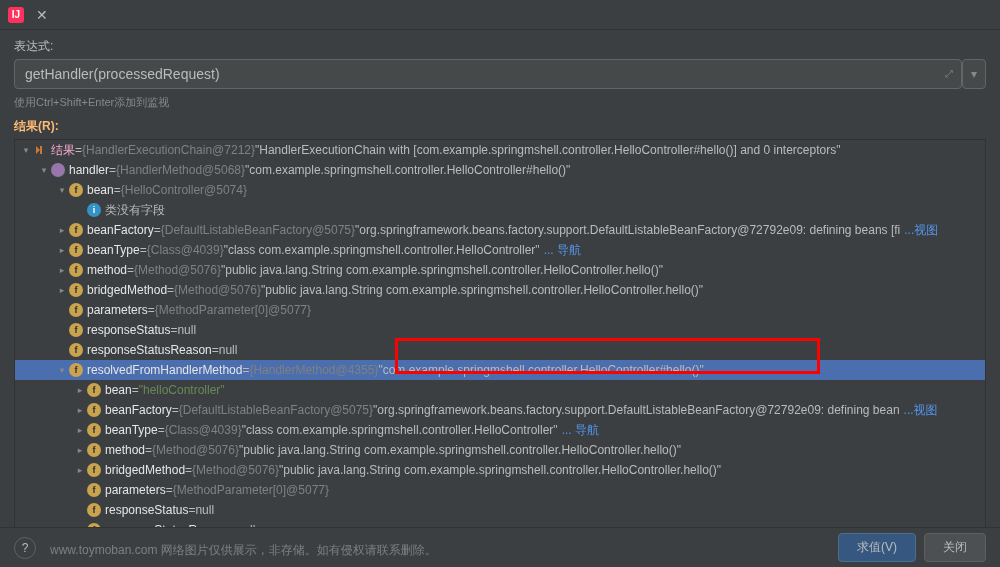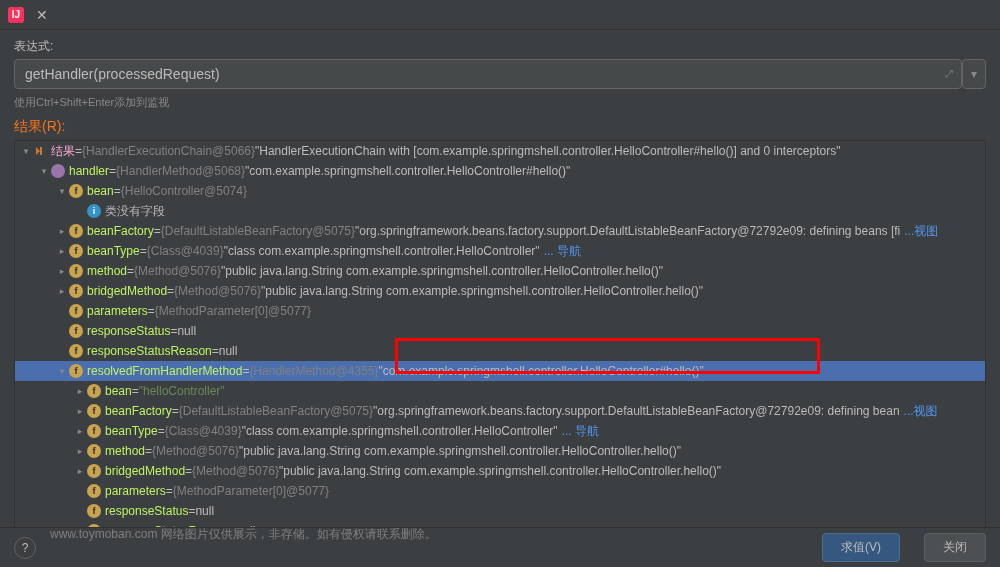--- a/index.html
+++ b/index.html
@@ -88,22 +88,23 @@
       justify-content: center;
       color: #888;
     }
     .hint-row {
       padding: 2px 14px 6px;
       color: #888;
       font-size: 11px;
     }
     .result-label {
       padding: 2px 14px 4px;
-      font-size: 14px;
-      color: #f97316;
+      font-size: 12px;
+      color: #fdba74;
+      font-weight: bold;
     }
     .tree-container {
       height: 405px;
       overflow: auto;
       border: 1px solid #323232;
       margin: 0 14px;
       background: #3c3f41;
     }
     .tree-row {
       height: 20px;
@@ -141,21 +142,21 @@
     .ic-obj { background: #9876aa; }
     .ic-f { background: #c9a34e; color: #2b2b2b; }
     .ic-info { background: #3592c4; color: white; }
     .ic-result { 
       width: 14px; height: 14px;
       display: inline-flex; align-items: center; justify-content: center;
       margin-right: 4px;
     }
     .ic-result svg { width: 12px; height: 12px; }
     .name-orange { color: #f9a8d4; }
-    .name-purple { color: #bef264; text-align: right; }
+    .name-purple { color: #e5e5e5; text-align: right; }
     .val-gray { color: #808080; }
     .val-str { color: #bbbbbb; }
     .val-green { color: #6a8759; }
     .link-blue { color: #5394ec; cursor: pointer; margin-left: 4px; text-align: center; }
     .spacer { flex: 1; }
     .highlight-box {
       position: absolute;
       border: 3px solid #ff0000;
       left: 395px;
       top: 338px;
@@ -183,37 +184,37 @@
       border-radius: 50%;
       display: flex;
       align-items: center;
       justify-content: center;
       color: #bbbbbb;
       cursor: pointer;
     }
     .footer-btn {
       padding: 5px 18px;
       border-radius: 4px;
-      margin-left: 24px;
+      margin-left: 8px;
       cursor: pointer;
       font-size: 12px;
     }
     .btn-primary {
       background: #365880;
       border: 1px solid #4c708c;
       color: #bbbbbb;
     }
     .btn-secondary {
       background: #4c5052;
       border: 1px solid #5e6060;
       color: #bbbbbb;
     }
     .watermark {
       position: absolute;
-      bottom: 24px;
+      bottom: 8px;
       left: 50px;
       color: #c8c8c8;
       font-size: 12px;
       opacity: 0.45;
       margin-top: 12px;
     }
     ::-webkit-scrollbar { width: 10px; height: 10px; }
     ::-webkit-scrollbar-track { background: #3c3f41; }
     ::-webkit-scrollbar-thumb { background: #5e6060; border-radius: 5px; }
   </style>
@@ -244,21 +245,21 @@
       <span class="indent" style="width: 0px;"></span>
       <span class="toggle">▾</span>
       <span class="ic-result">
         <svg viewBox="0 0 12 12">
           <path d="M2 2 L2 10 L6 6 Z" fill="#cc7832"></path>
           <rect x="6" y="2" width="2" height="8" fill="#cc7832"></rect>
         </svg>
       </span>
       <span class="name-orange">结果</span>
       <span class="val-str"> = </span>
-      <span class="val-gray">{HandlerExecutionChain@5066}</span>
+      <span class="val-gray">{HandlerExecutionChain@7212}</span>
       <span class="val-str"> "HandlerExecutionChain with [com.example.springmshell.controller.HelloController#hello()] and 0 interceptors"</span>
     </div>
     <div class="tree-row">
       <span class="indent" style="width: 18px;"></span>
       <span class="toggle">▾</span>
       <span class="field-icon ic-obj"></span>
       <span class="name-purple">handler</span>
       <span class="val-str"> = </span>
       <span class="val-gray">{HandlerMethod@5068}</span>
       <span class="val-str"> "com.example.springmshell.controller.HelloController#hello()"</span>

